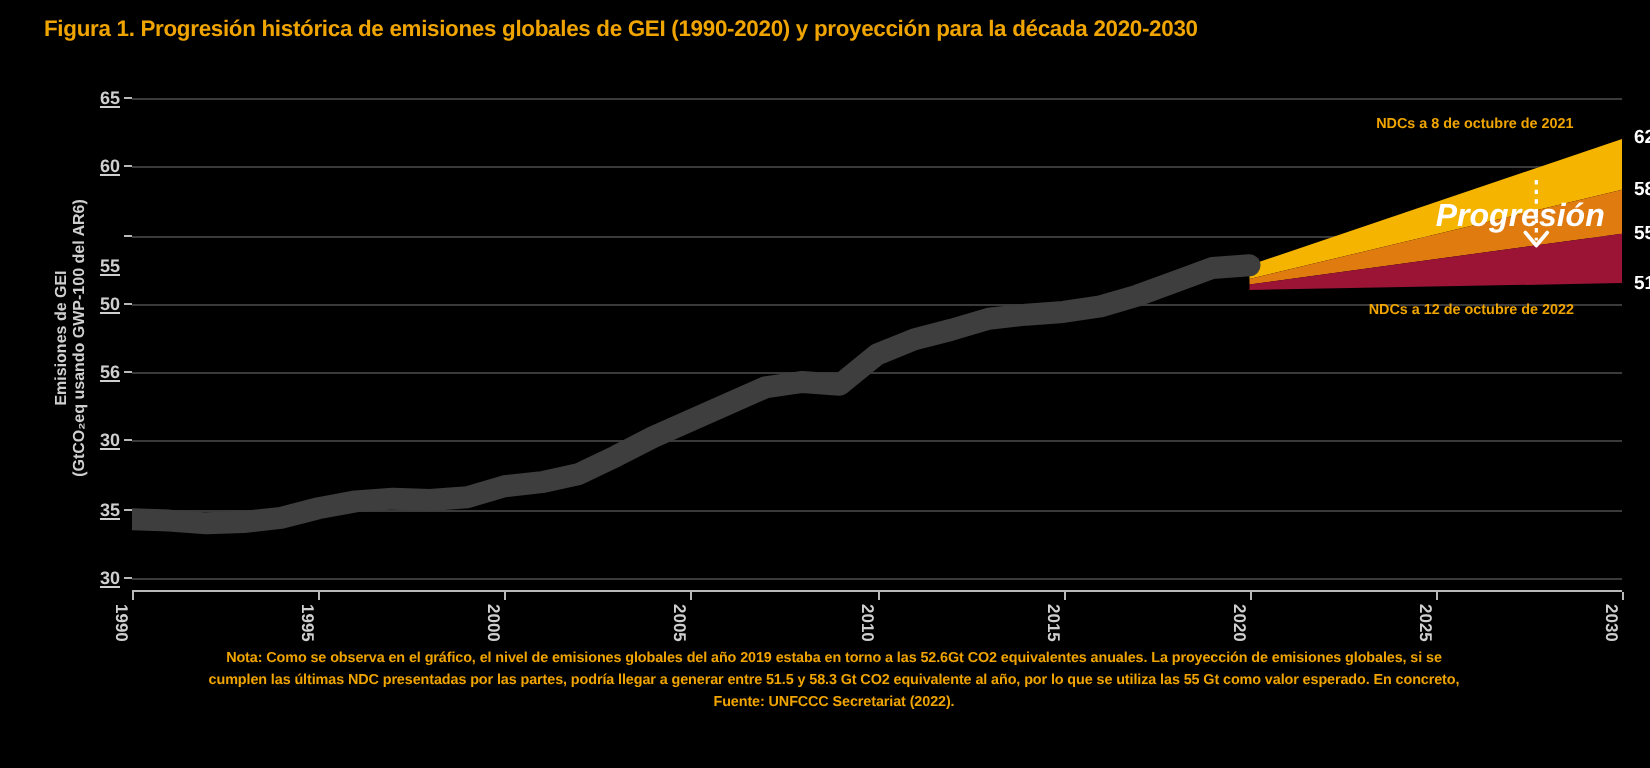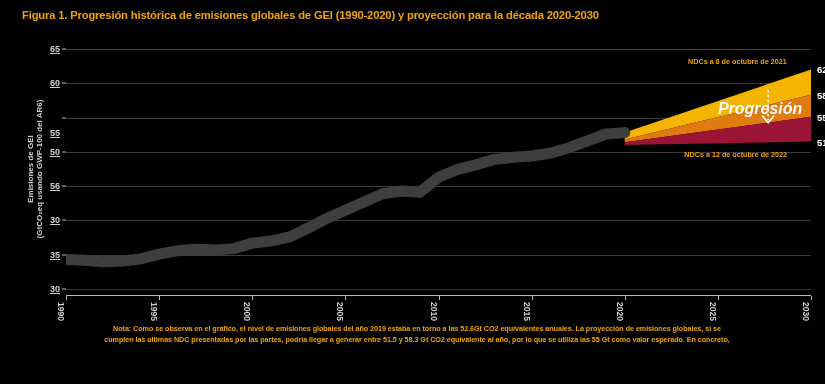--- a/index.html
+++ b/index.html
@@ -268,15 +268,16 @@
 
     <svg id="arrow-layer" viewBox="0 0 745 254" preserveAspectRatio="none" style="position:absolute;left:0;top:0;width:100%;height:100%;">
         <line x1="702.1625000000008" y1="48.054054054054035" x2="702.1625000000008" y2="78.25945945945944" stroke="#FFFFFF" stroke-width="1.6" stroke-dasharray="2.2 2.6"></line>
         <polyline points="696.6625000000008,74.25945945945944 702.1625000000008,80.75945945945944 707.6625000000008,74.25945945945944" fill="none" stroke="#FFFFFF" stroke-width="1.8" stroke-linecap="round" stroke-linejoin="round"></polyline>
       </svg>
   </div>
 
   <div id="footnote">
     <p>Nota: Como se observa en el gráfico, el nivel de emisiones globales del año 2019 estaba en torno a las 52.6Gt CO2 equivalentes anuales. La proyección de emisiones globales, si se</p>
     <p>cumplen las últimas NDC presentadas por las partes, podría llegar a generar entre 51.5 y 58.3 Gt CO2 equivalente al año, por lo que se utiliza las 55 Gt como valor esperado. En concreto,</p>
+    <p class="src">Fuente: UNFCCC Secretariat (2022).</p>
   </div>
 
 </div>
 
 </body></html>

